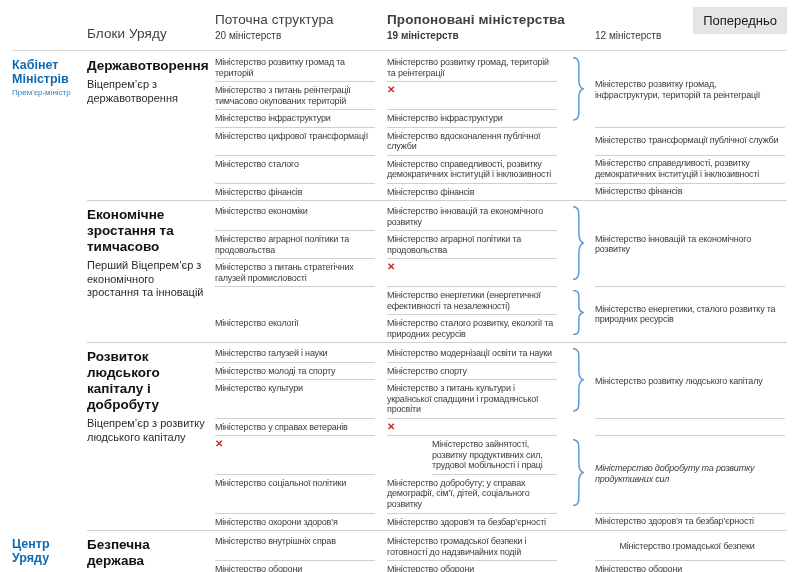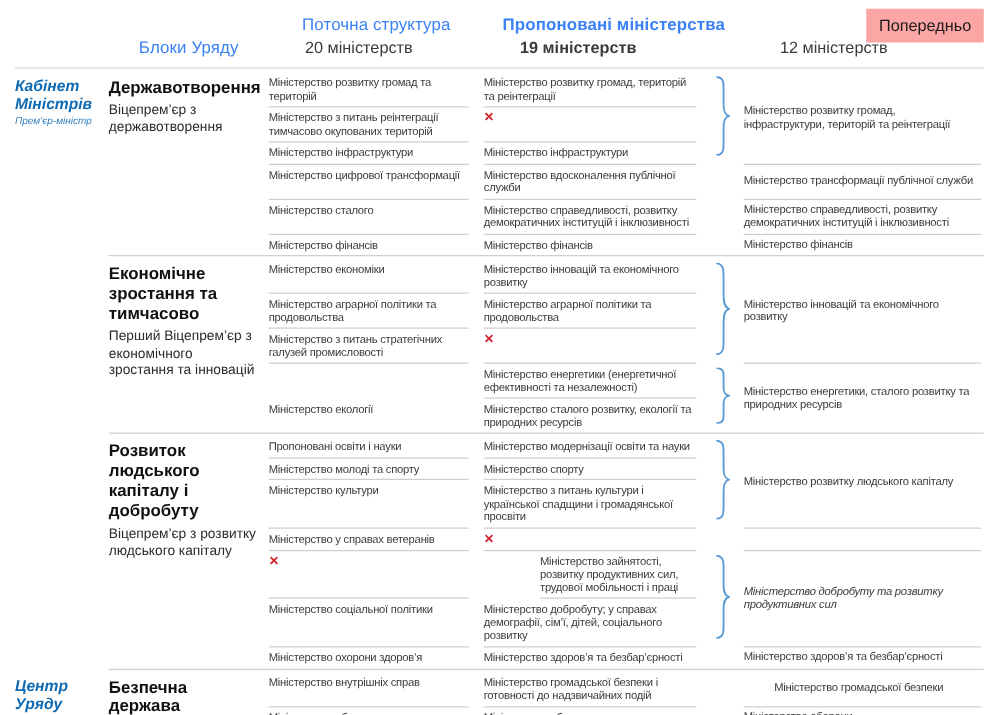--- a/index.html
+++ b/index.html
@@ -4,27 +4,27 @@
 <style>
   html,body{margin:0;padding:0;}
   body{
     width:800px;height:572px;overflow:hidden;background:#ffffff;
     font-family:"Liberation Sans",sans-serif;color:#222;
   }
   .page{padding:0 13px 0 12px;}
   .grid6{display:grid;grid-template-columns:75px 128px 172px 182px 26px 192px;}
   
   .header{position:relative;align-items:end;padding:12px 0 9px 0;border-bottom:1px solid #d8d8d8;}
-  .htitle{font-size:13.5px;color:#3b82f6;letter-spacing:.1px;text-align:center;}
-  .hsub{font-size:13px;color:#3a3a3a;margin-top:3px;margin-left:29px;}
-  .badge{position:absolute;top:7px;right:0;background:#fca5a5;color:#1a1a1a;font-size:13px;padding:6px 10px;}
+  .htitle{font-size:13.5px;color:#404040;letter-spacing:.1px;}
+  .hsub{font-size:10px;color:#3a3a3a;margin-top:3px;}
+  .badge{position:absolute;top:7px;right:0;background:#e5e5e5;color:#1a1a1a;font-size:13px;padding:6px 10px;}
   
   .block{position:relative;padding-top:3px;}
   .block.sep::before{content:"";position:absolute;left:75px;right:0;top:0;height:1px;background:#cfcfcf;}
-  .side{padding:4px 6px 0 0;font-style:italic;}
+  .side{padding:4px 6px 0 0;}
   .side-title{color:#0e6ab2;font-weight:bold;font-size:12.5px;line-height:1.12;}
   .side-sub{color:#2f7fc0;font-size:8px;margin-top:2px;}
   .btitle-wrap{padding:4px 10px 2px 0;}
   .btitle{font-weight:bold;font-size:13.5px;line-height:1.18;color:#111;}
   .bsub{font-size:11px;color:#2b2b2b;margin-top:4px;line-height:1.25;}
   .cell{
     font-size:9px;line-height:1.17;letter-spacing:-0.2px;color:#3b3b3b;
     padding:3px 4px 3px 0;margin-right:12px;border-bottom:1px solid #cfcfcf;
   }
   .fcell{
@@ -128,21 +128,21 @@
         </div>
         <div class="fcell nb" style="grid-area: 4 / 6 / 6;">
           <span>Міністерство енергетики, сталого розвитку та природних ресурсів</span>
         </div>
       </div>
       <div class="block grid6 sep">
         <div class="btitle-wrap" style="grid-area: 1 / 2 / 8;">
           <div class="btitle">Розвиток людського капіталу і добробуту</div>
           <div class="bsub">Віцепрем’єр з розвитку людського капіталу</div>
         </div>
-        <div class="cell" style="grid-area: 1 / 3 / 2;"><span>Пропоновані освіти і науки</span></div>
+        <div class="cell" style="grid-area: 1 / 3 / 2;"><span>Міністерство галузей і науки</span></div>
         <div class="cell" style="grid-area: 2 / 3 / 3;"><span>Міністерство молоді та спорту</span></div>
         <div class="cell" style="grid-area: 3 / 3 / 4;"><span>Міністерство культури</span></div>
         <div class="cell" style="grid-area: 4 / 3 / 5;"><span>Міністерство у справах ветеранів</span></div>
         <div class="cell" style="grid-area: 5 / 3 / 6;"><span class="xmark">✕</span></div>
         <div class="cell" style="grid-area: 6 / 3 / 7;"><span>Міністерство соціальної політики</span></div>
         <div class="cell nb" style="grid-area: 7 / 3 / 8;"><span>Міністерство охорони здоров’я</span></div>
         <div class="cell" style="grid-area: 1 / 4 / 2;"><span>Міністерство модернізації освіти та науки</span></div>
         <div class="cell" style="grid-area: 2 / 4 / 3;"><span>Міністерство спорту</span></div>
         <div class="cell" style="grid-area: 3 / 4 / 4;"><span>Міністерство з питань культури і української спадщини і громадянської просвіти</span></div>
         <div class="cell" style="grid-area: 4 / 4 / 5;"><span class="xmark">✕</span></div>

